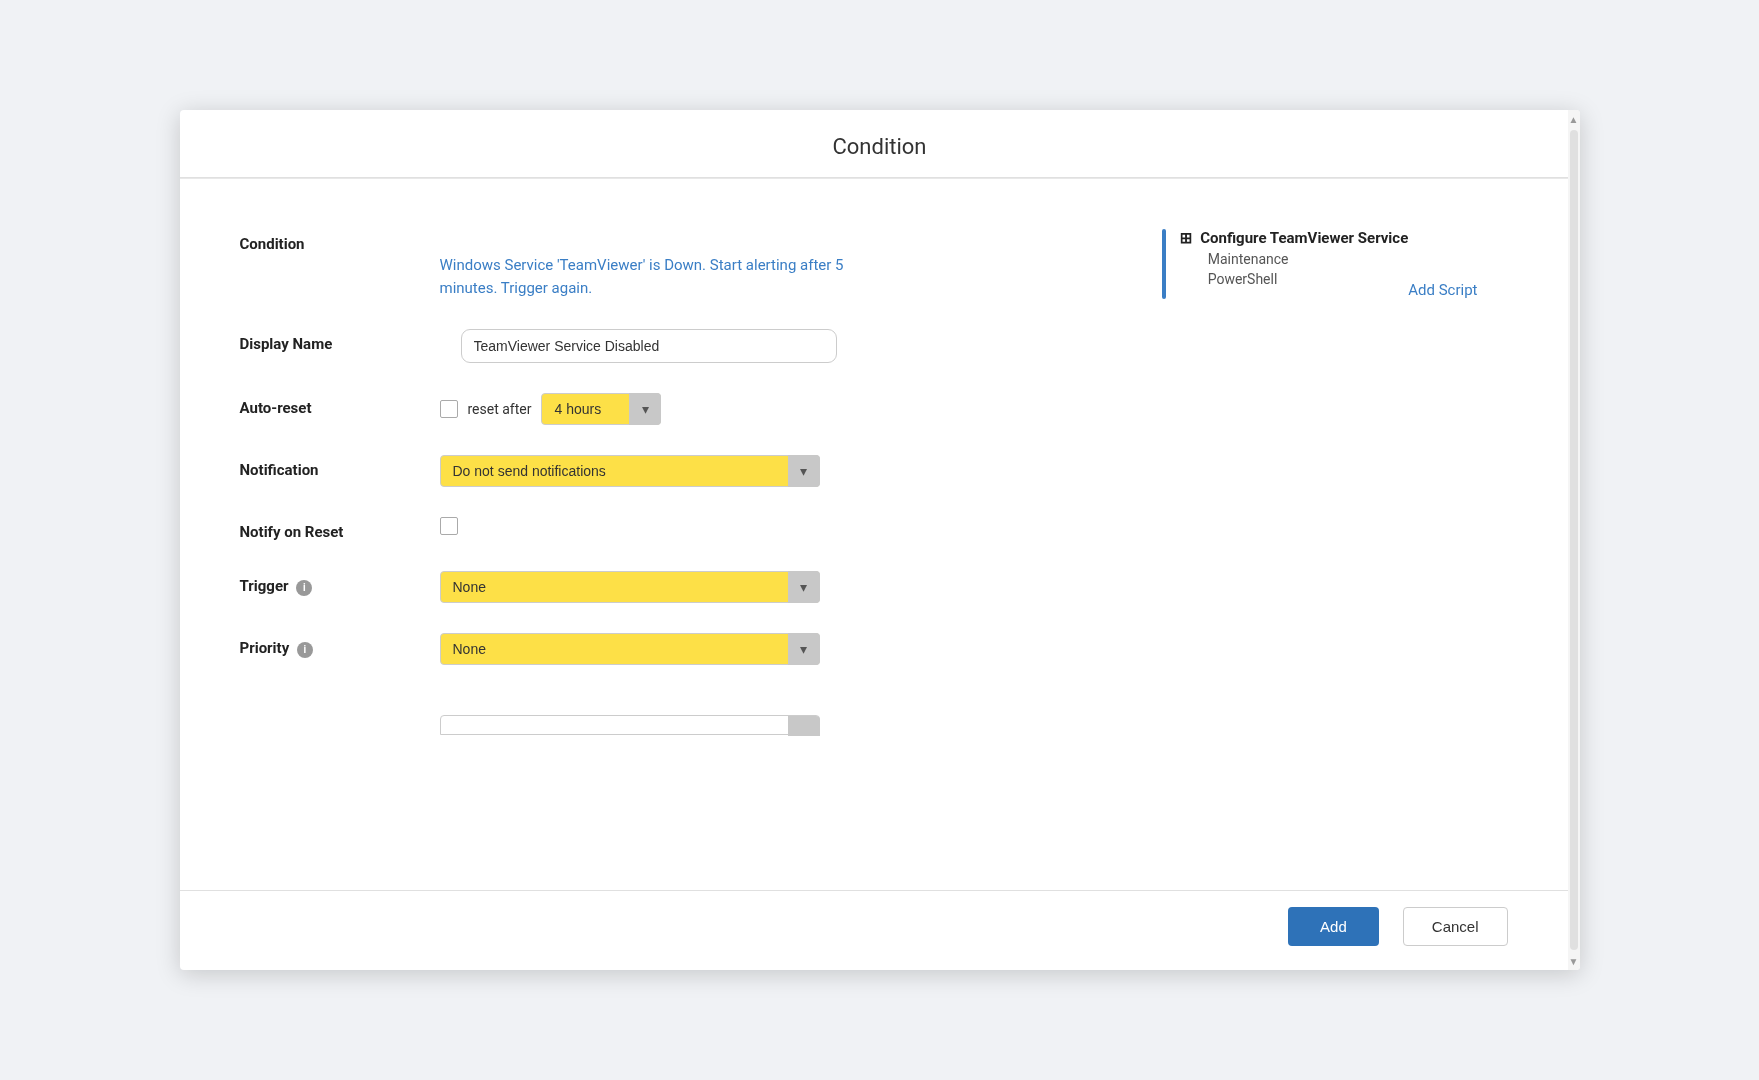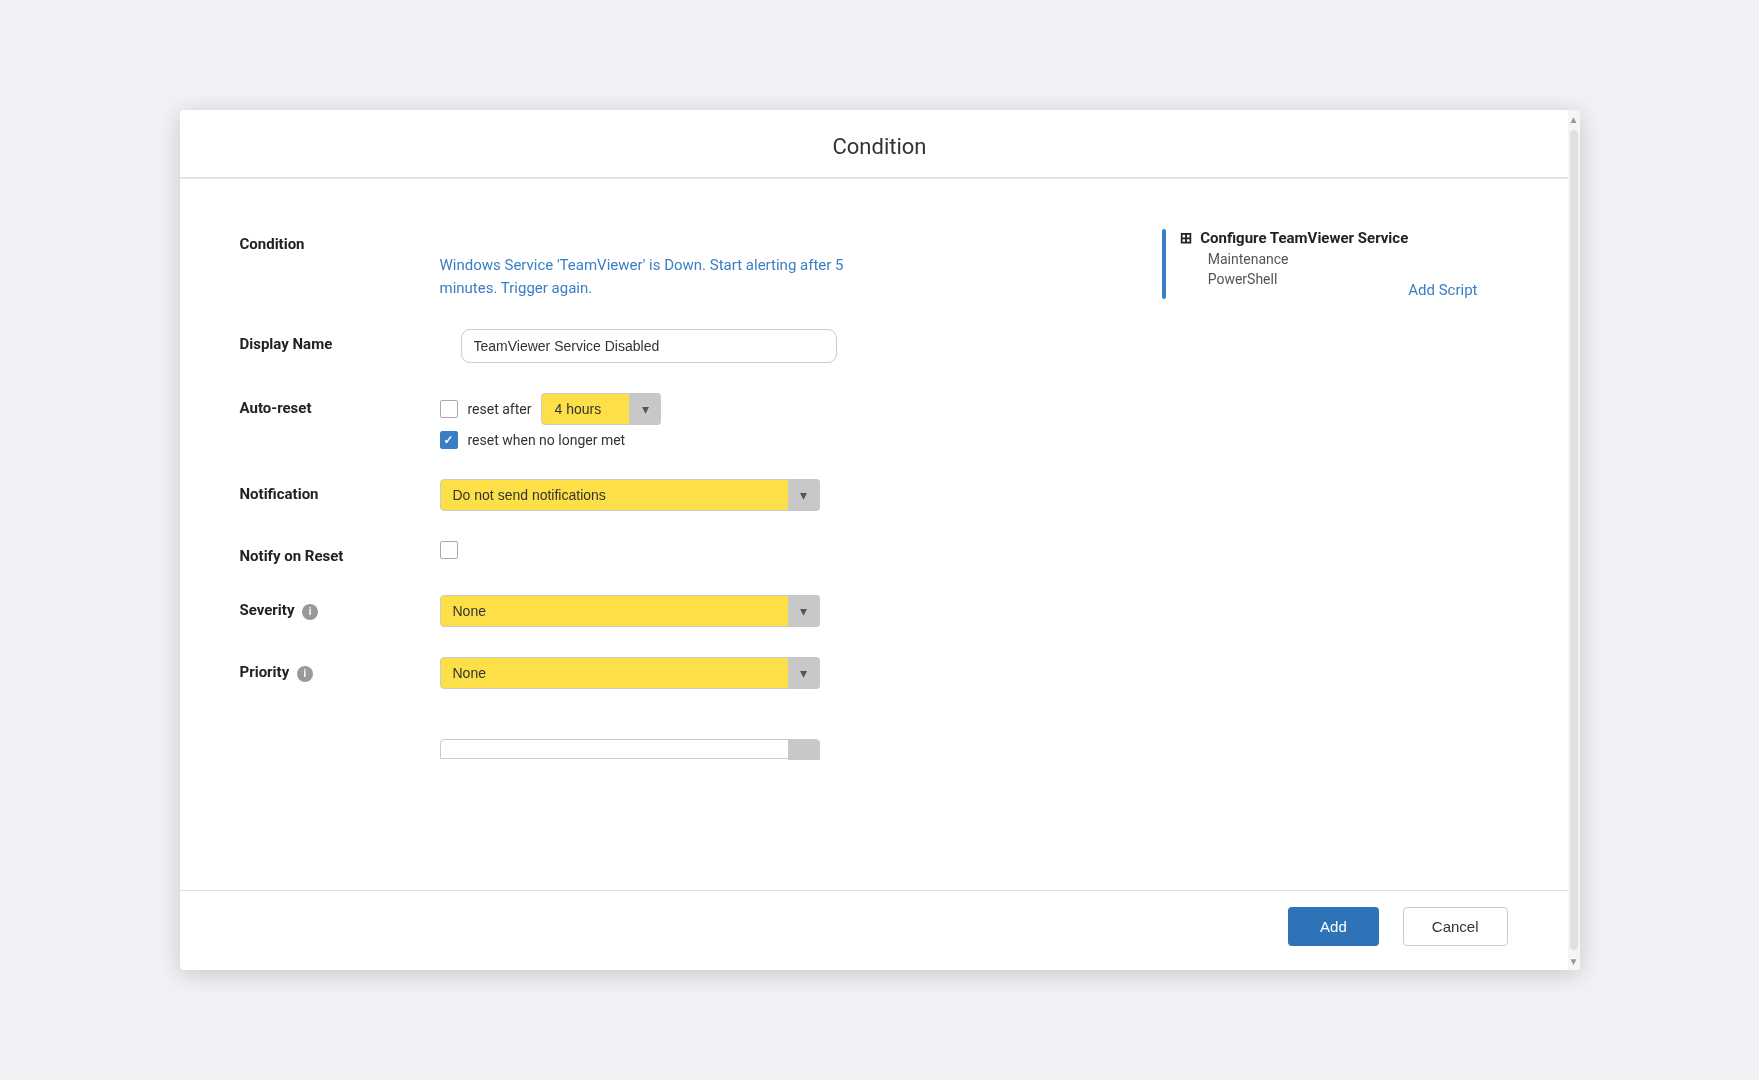--- a/index.html
+++ b/index.html
@@ -328,24 +328,20 @@
             <select class="select-box select-box-small">
               <option>1 hour</option>
               <option>2 hours</option>
               <option selected="">4 hours</option>
               <option>8 hours</option>
               <option>24 hours</option>
             </select>
             <div class="select-arrow"></div>
           </div>
         </div>
-        <div class="auto-reset-line">
-          <div class="checkbox-checked"></div>
-          <span class="reset-label">reset when no longer met</span>
-        </div>
       </div>
     </div>
 
     <div class="form-row">
       <div class="form-label">Notification</div>
       <div class="form-content">
         <div class="select-wrapper">
           <select class="select-box select-box-wide">
             <option selected="">Do not send notifications</option>
             <option>Send notifications</option>
@@ -357,21 +353,21 @@
 
     <div class="form-row">
       <div class="form-label">Notify on Reset</div>
       <div class="form-content">
         <div class="checkbox-unchecked"></div>
       </div>
     </div>
 
     <div class="form-row">
       <div class="form-label">
-        <span>Severity</span>
+        <span>Trigger</span>
         <span class="info-icon">i</span>
       </div>
       <div class="form-content">
         <div class="select-wrapper">
           <select class="select-box select-box-wide">
             <option selected="">None</option>
             <option>Low</option>
             <option>Medium</option>
             <option>High</option>
             <option>Critical</option>

